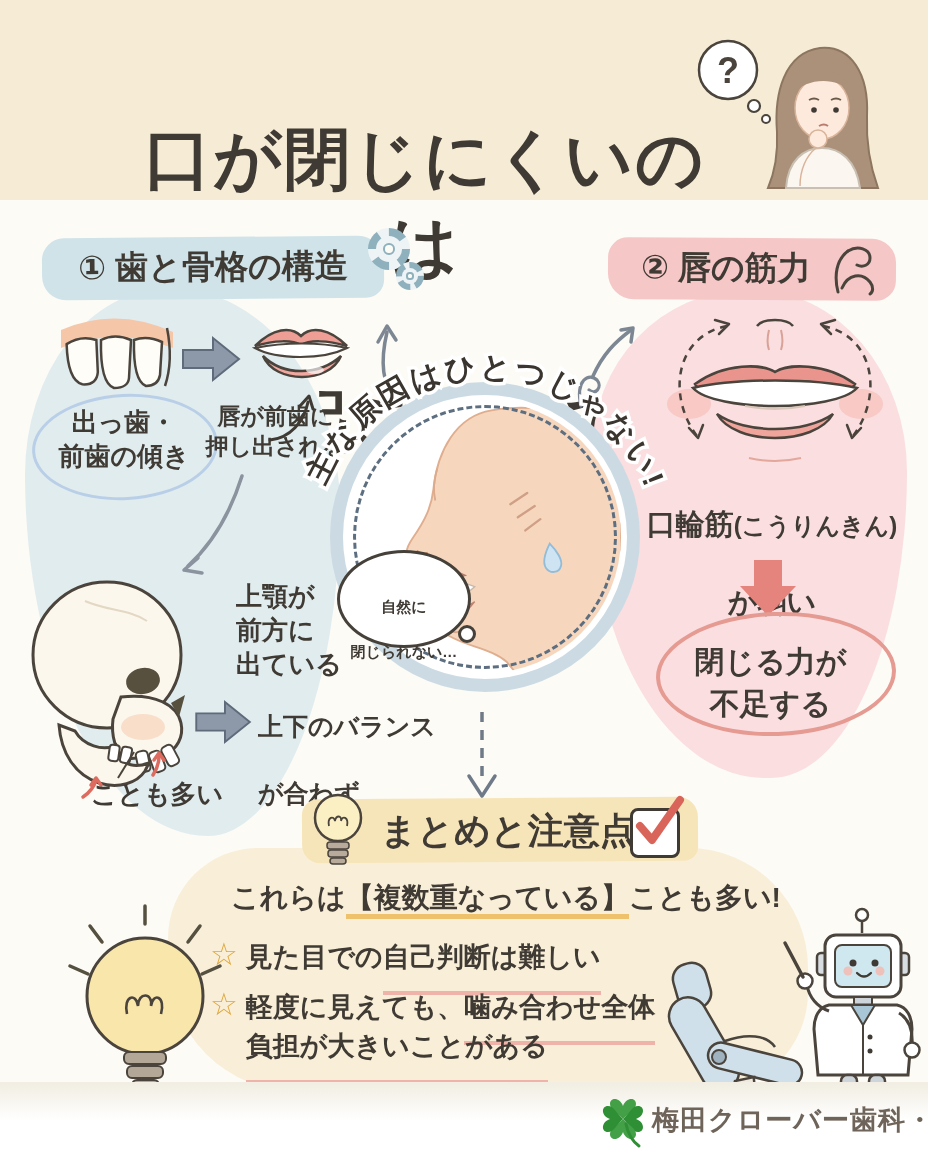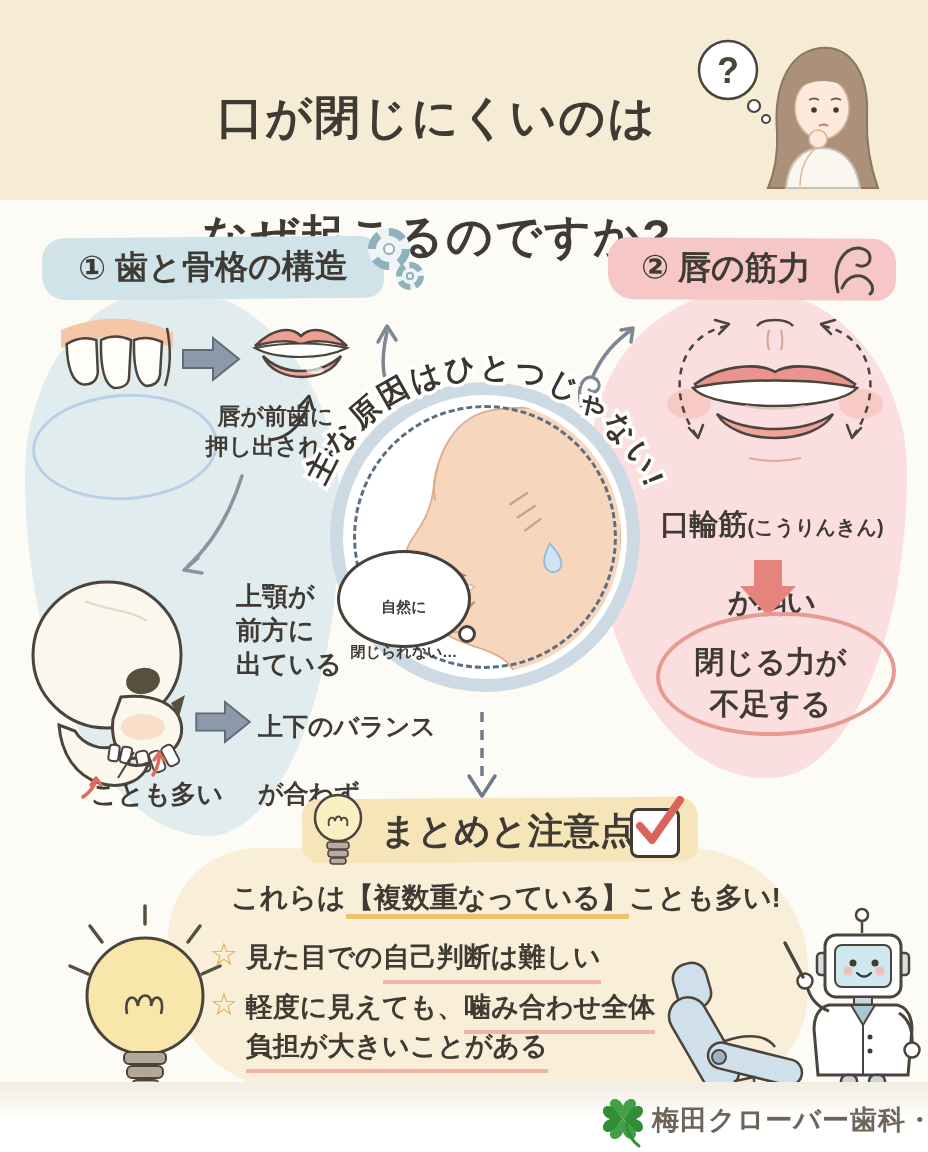--- a/index.html
+++ b/index.html
@@ -2,21 +2,21 @@
 <html><head>
 <meta charset="utf-8">
 <style>
   html,body{margin:0;padding:0;}
   body{font-family:"Liberation Sans","DejaVu Sans",sans-serif;background:#e9e6de;}
   #page{position:relative;width:928px;height:1152px;margin:0 auto;background:#fcfbf6;overflow:hidden;}
   .abs{position:absolute;}
   .t{font-weight:700;color:#3f3a33;text-align:center;white-space:pre-line;line-height:1.3;}
   
   .header-bg{left:0;top:0;width:928px;height:200px;background:#f6ecd6;}
-  .title{left:132px;top:28px;width:610px;font-size:46px;letter-spacing:2px;line-height:1.3;}
+  .title{left:120px;top:28px;width:610px;font-size:67px;letter-spacing:2px;line-height:1.3;}
   
   .blob-blue{left:25px;top:288px;width:315px;height:548px;background:#e1ecef;border-radius:46% 54% 42% 58% / 34% 40% 60% 66%;}
   .band-blue{left:42px;top:237px;width:342px;height:62px;background:#cfe3e9;border-radius:22px 26px 18px 24px;transform:rotate(-.5deg);}
   .band-blue .h{position:absolute;left:14px;top:9px;width:314px;font-size:33px;}
   .blob-pink{left:592px;top:290px;width:315px;height:488px;background:#fadee0;border-radius:50% 50% 44% 56% / 34% 38% 64% 60%;}
   .band-pink{left:608px;top:238px;width:288px;height:62px;background:#f5c7c7;border-radius:20px 24px 20px 26px;transform:rotate(.4deg);}
   .band-pink .h{position:absolute;left:8px;top:9px;width:220px;font-size:33px;}
   .blob-yellow{left:168px;top:848px;width:640px;height:244px;background:#f9efd8;border-radius:90px 120px 100px 130px;}
   .band-yellow{left:302px;top:798px;width:396px;height:64px;background:#f7e5ba;border-radius:16px 20px 14px 18px;transform:rotate(-.4deg);}
   
@@ -25,24 +25,24 @@
   .gear-small{left:396px;top:262px;width:16px;height:16px;border:6px dashed #8fb0bd;}
   .gear::after{content:"";position:absolute;inset:28%;border-radius:50%;background:#fcfbf6;border:2px solid #8fb0bd;}
   
   .lbl-teeth{left:44px;top:406px;width:160px;font-size:26px;}
   .ellipse-blue{left:32px;top:394px;width:180px;height:100px;border:3px solid #b9cfe7;border-radius:50%;transform:rotate(-3deg);}
   .lbl-lips{left:198px;top:402px;width:155px;font-size:23px;}
   .lbl-upperjaw{left:200px;top:580px;width:140px;font-size:26px;text-align:left;margin-left:36px;}
   .lbl-balance{left:258px;top:676px;width:200px;font-size:25px;text-align:left;line-height:1.35;}
   .lbl-lowerjaw{left:52px;top:778px;width:210px;font-size:26px;}
   .lbl-muscle{left:622px;top:466px;width:300px;font-size:29px;line-height:1.35;}
-  .lbl-muscle .ruby{font-size:20px;}
+  .lbl-muscle .ruby{font-size:24px;}
   .lbl-insuff{left:648px;top:622px;width:245px;font-size:30px;line-height:1.4;margin-top:19px;}
   .ellipse-red{left:656px;top:612px;width:232px;height:116px;border:4px solid #e59a92;border-radius:50%;transform:rotate(-2deg);}
-  .ul-pink{border-bottom:4px solid #f0b3aa;padding-bottom:8px;}
+  .ul-pink{border-bottom:4px solid #f0b3aa;padding-bottom:19px;}
   .ul-pink3{border-bottom:3px solid #f0b9b4;padding-bottom:1px;}
   .ul-yellow{border-bottom:5px solid #eec26c;padding-bottom:1px;}
   
   .circle{left:330px;top:382px;width:310px;height:310px;background:#fff;border:13px solid #ccdbe3;border-radius:50%;box-sizing:border-box;}
   .face-clip{position:absolute;inset:6px;border-radius:50%;overflow:hidden;}
   .dash-ring{position:absolute;inset:10px;border:3px dashed #5c6e80;border-radius:50%;}
   .bubble{left:337px;top:550px;width:128px;height:92px;background:#fff;border:3px solid #45413a;border-radius:50%;z-index:6;}
   .bubble .bt{position:absolute;left:0;top:20px;width:100%;font-size:15px;line-height:1.5;}
   .bubble::after{content:"";position:absolute;right:-8px;bottom:2px;width:12px;height:12px;background:#fff;border:3px solid #45413a;border-radius:50%;}
   
@@ -121,20 +121,22 @@
     <path d="M20 56 C 40 76 76 76 98 56 C 86 84 32 84 20 56 Z" fill="#f0a8a0" stroke="#4a443c" stroke-width="2.5"></path>
     <ellipse cx="72" cy="70" rx="9" ry="4" fill="#fff" opacity=".65"></ellipse>
   </svg>
 
   <svg class="abs" style="left:262px;top:390px;width:56px;height:56px" viewBox="0 0 56 56">
     <path d="M8 50 C 28 48 42 32 46 12" stroke="#3f3a33" stroke-width="3" fill="none" stroke-linecap="round"></path>
     <path d="M38 16 L 47 6 L 51 19" stroke="#3f3a33" stroke-width="3" fill="none" stroke-linecap="round" stroke-linejoin="round"></path>
   </svg>
 
   <div class="abs ellipse-blue"></div>
+  <div class="abs lbl-teeth t">出っ歯・
+前歯の傾き</div>
   <div class="abs lbl-lips t">唇が前歯に
 押し出される</div>
 
   <svg class="abs" style="left:170px;top:470px;width:90px;height:112px" viewBox="0 0 90 112">
     <path d="M72 6 C 60 44 42 74 18 96" stroke="#8a939e" stroke-width="3.5" fill="none" stroke-linecap="round"></path>
     <path d="M28 88 L 14 100 L 32 103" stroke="#8a939e" stroke-width="3.5" fill="none" stroke-linecap="round" stroke-linejoin="round"></path>
   </svg>
 
   <svg class="abs" style="left:25px;top:575px;width:175px;height:228px" viewBox="0 0 175 228">
     <ellipse cx="82" cy="80" rx="74" ry="73" fill="#fcf7ec" stroke="#4a443c" stroke-width="3"></ellipse>

